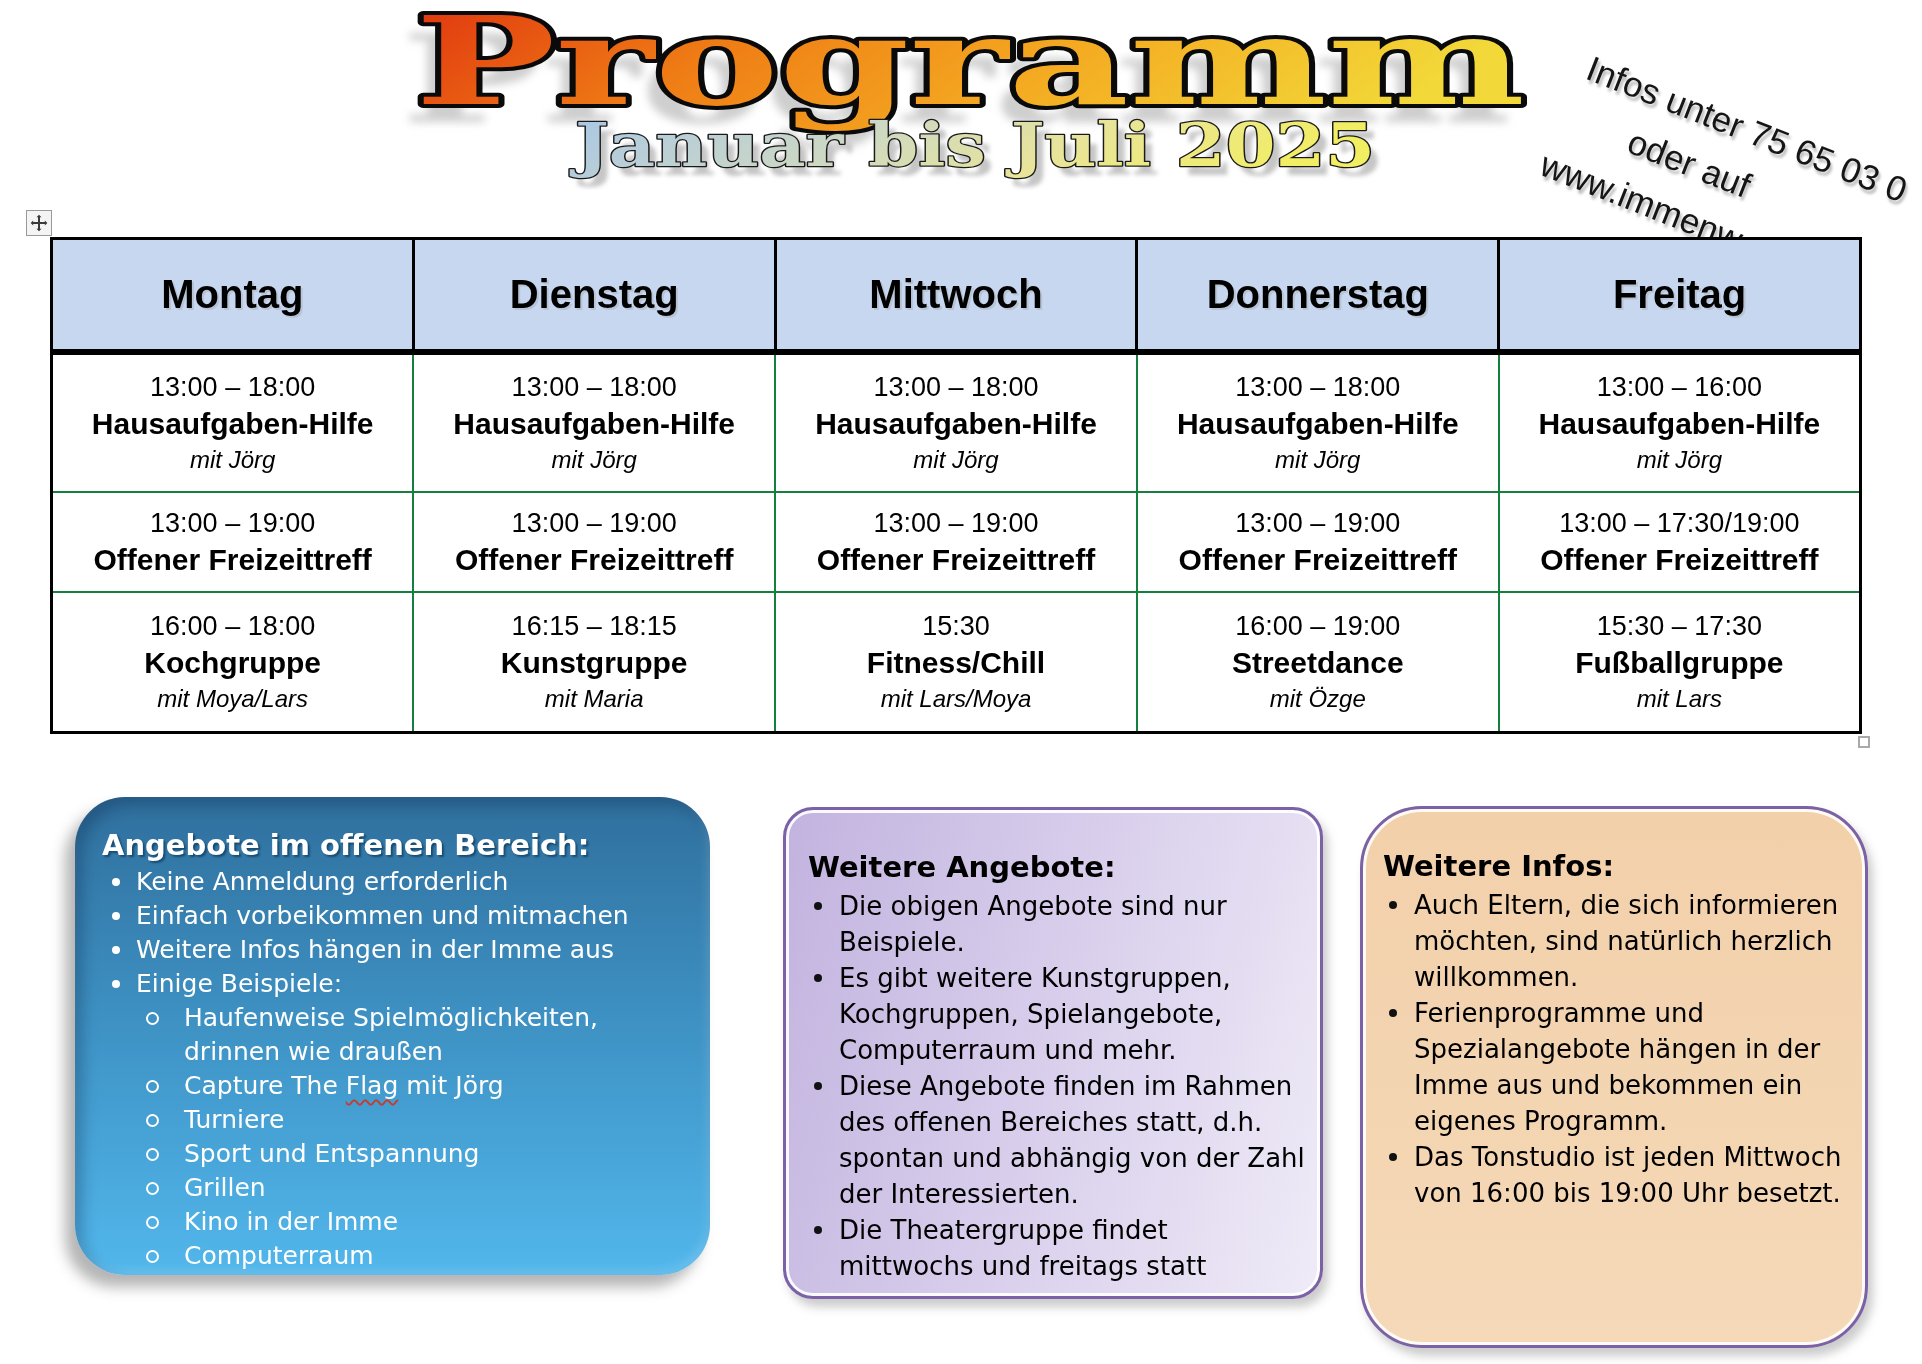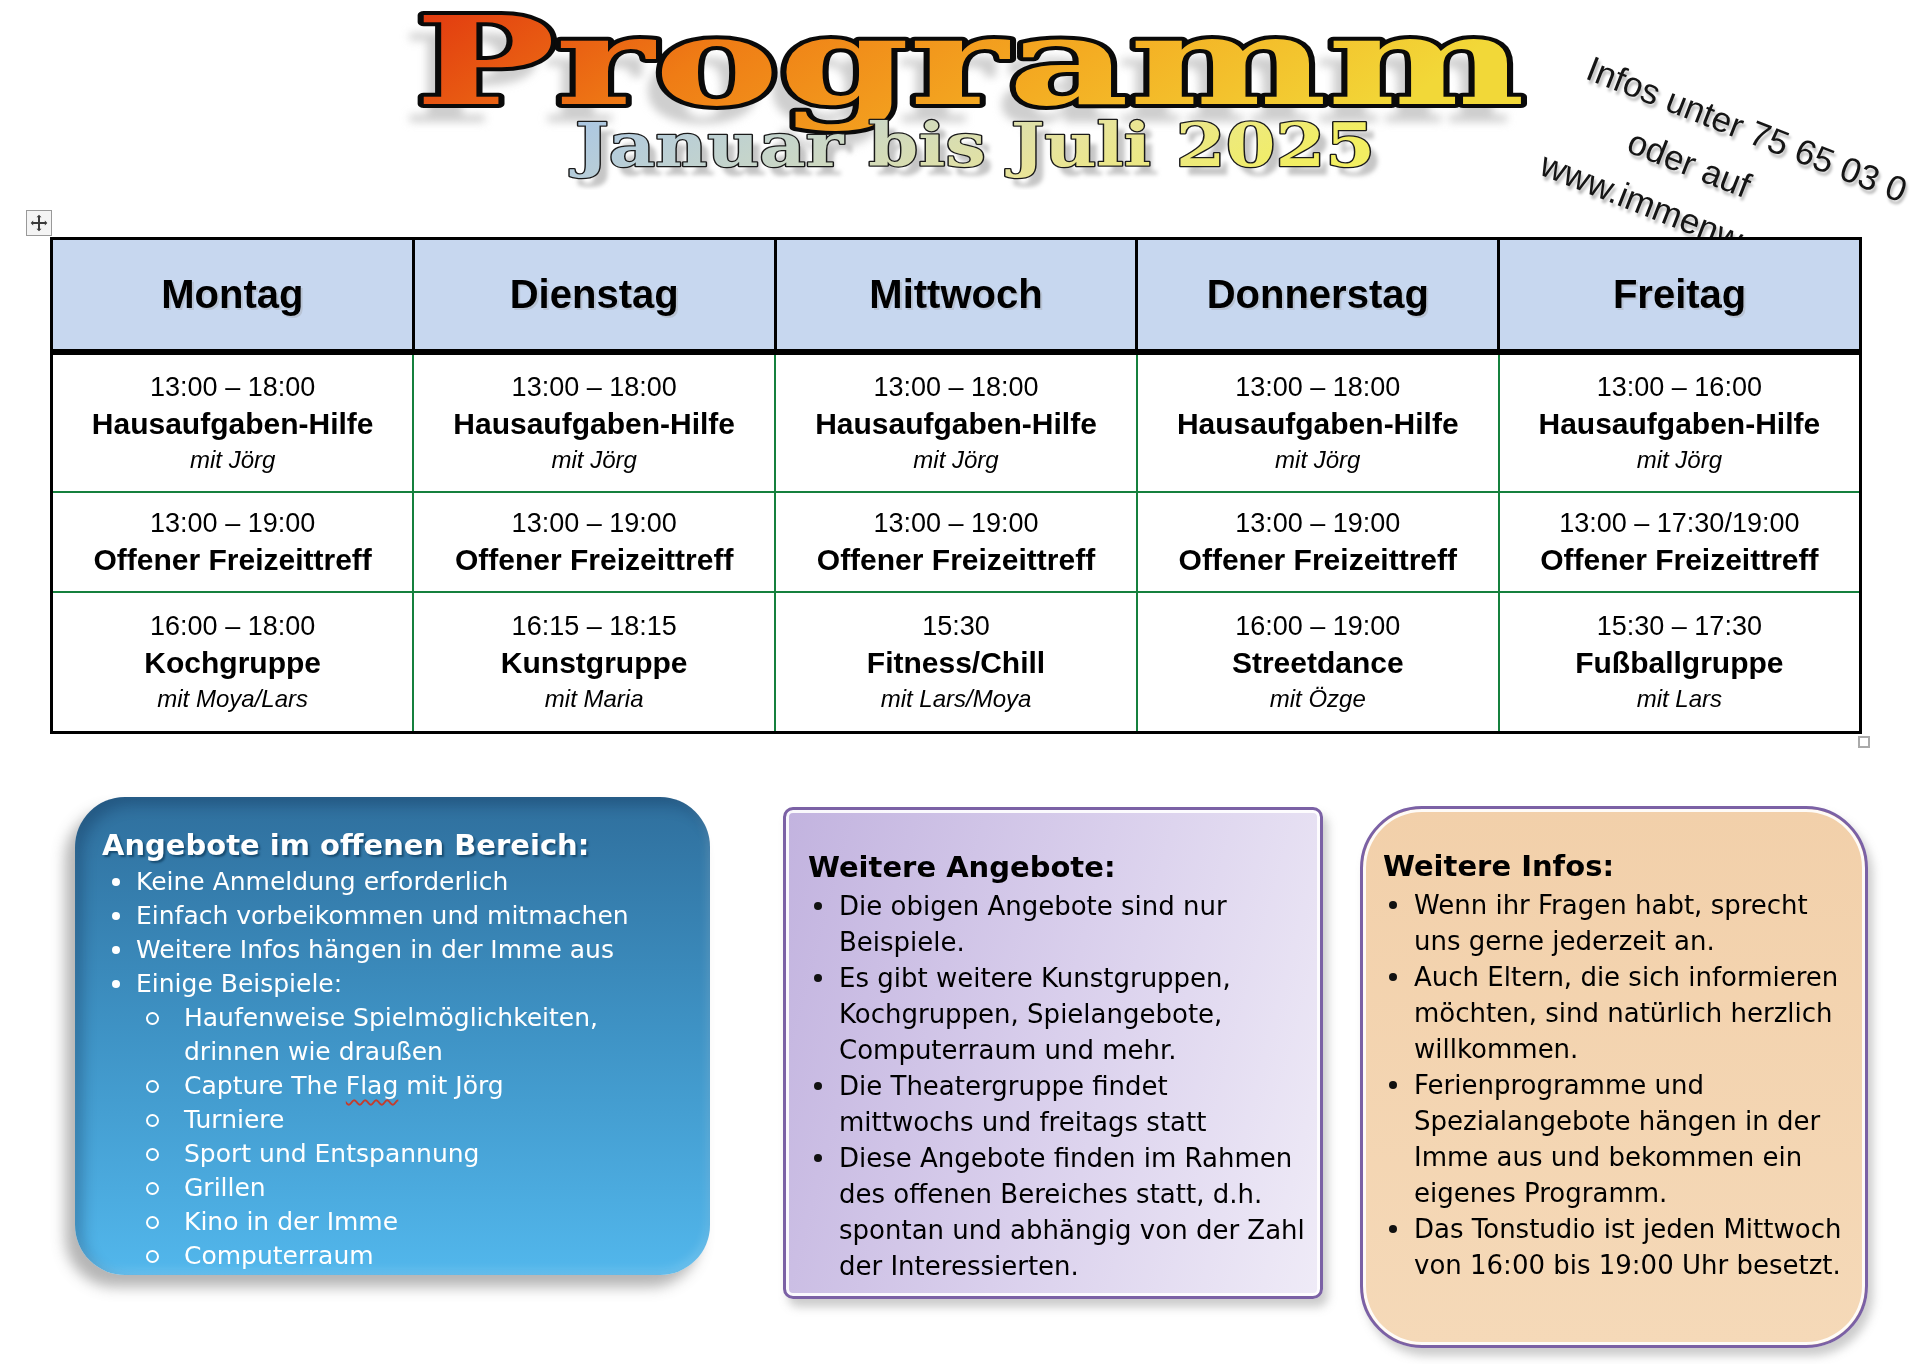--- a/index.html
+++ b/index.html
@@ -54,21 +54,21 @@
   .panel-blue ul{margin:0;padding:0;list-style:none;font-size:25px;line-height:34px;}
   .panel-blue li{position:relative;padding-left:34px;}
   .panel-blue li::before{content:"";position:absolute;left:10px;top:13px;width:8px;height:8px;
       border-radius:50%;background:#fff;}
   .panel-blue ul.subs li{padding-left:82px;}
   .panel-blue ul.subs li::before{left:44px;top:11px;width:9px;height:9px;
       background:transparent;border:2px solid #fff;}
 
   .panel-light{border:3px solid #7b61a5;color:#000;
       box-shadow:5px 8px 10px rgba(110,110,110,.35), inset 0 0 0 3px rgba(255,255,255,.9);}
-  .panel-purple{left:783px;top:807px;width:540px;height:492px;border-radius:10px;
+  .panel-purple{left:783px;top:807px;width:540px;height:492px;border-radius:30px;
       background:linear-gradient(105deg,#c2b3df 0%,#d9cfec 50%,#efebf7 100%);
       padding:36px 14px 0 22px;}
   .panel-orange{left:1360px;top:806px;width:508px;height:542px;border-radius:62px;
       background:linear-gradient(180deg,#f2d0aa 0%,#f5d9b8 100%);
       padding:36px 12px 0 20px;}
   .panel-light .panel-title{font-size:29px;font-weight:bold;line-height:42px;}
   .panel-light ul{margin:0;padding:0;list-style:none;font-size:26px;line-height:36px;}
   .panel-light li{position:relative;padding-left:31px;}
   .panel-light li::before{content:"";position:absolute;left:6px;top:14px;width:8px;height:8px;
       border-radius:50%;background:#111;}
@@ -234,28 +234,27 @@
       <li>Kino in der Imme</li>
       <li>Computerraum</li>
     </ul>
   </div>
 
   <div class="panel panel-light panel-purple">
     <div class="panel-title">Weitere Angebote:</div>
     <ul>
       <li>Die obigen Angebote sind nur Beispiele.</li>
       <li>Es gibt weitere Kunstgruppen, Kochgruppen, Spielangebote, Computerraum und mehr.</li>
+      <li>Diese Angebote finden im Rahmen des offenen Bereiches statt, d.h. spontan und abhängig von der Zahl der Interessierten.</li>
       <li>Die Theatergruppe findet mittwochs und freitags statt</li>
-      <li>Diese Angebote finden im Rahmen des offenen Bereiches statt, d.h. spontan und abhängig von der Zahl der Interessierten.</li>
     </ul>
   </div>
 
   <div class="panel panel-light panel-orange">
     <div class="panel-title">Weitere Infos:</div>
     <ul>
-      <li>Wenn ihr Fragen habt, sprecht uns gerne jederzeit an.</li>
       <li>Auch Eltern, die sich informieren möchten, sind natürlich herzlich willkommen.</li>
       <li>Ferienprogramme und Spezialangebote hängen in der Imme aus und bekommen ein eigenes Programm.</li>
       <li>Das Tonstudio ist jeden Mittwoch von 16:00 bis 19:00 Uhr besetzt.</li>
     </ul>
   </div>
 
 </div>
 
 </body></html>

